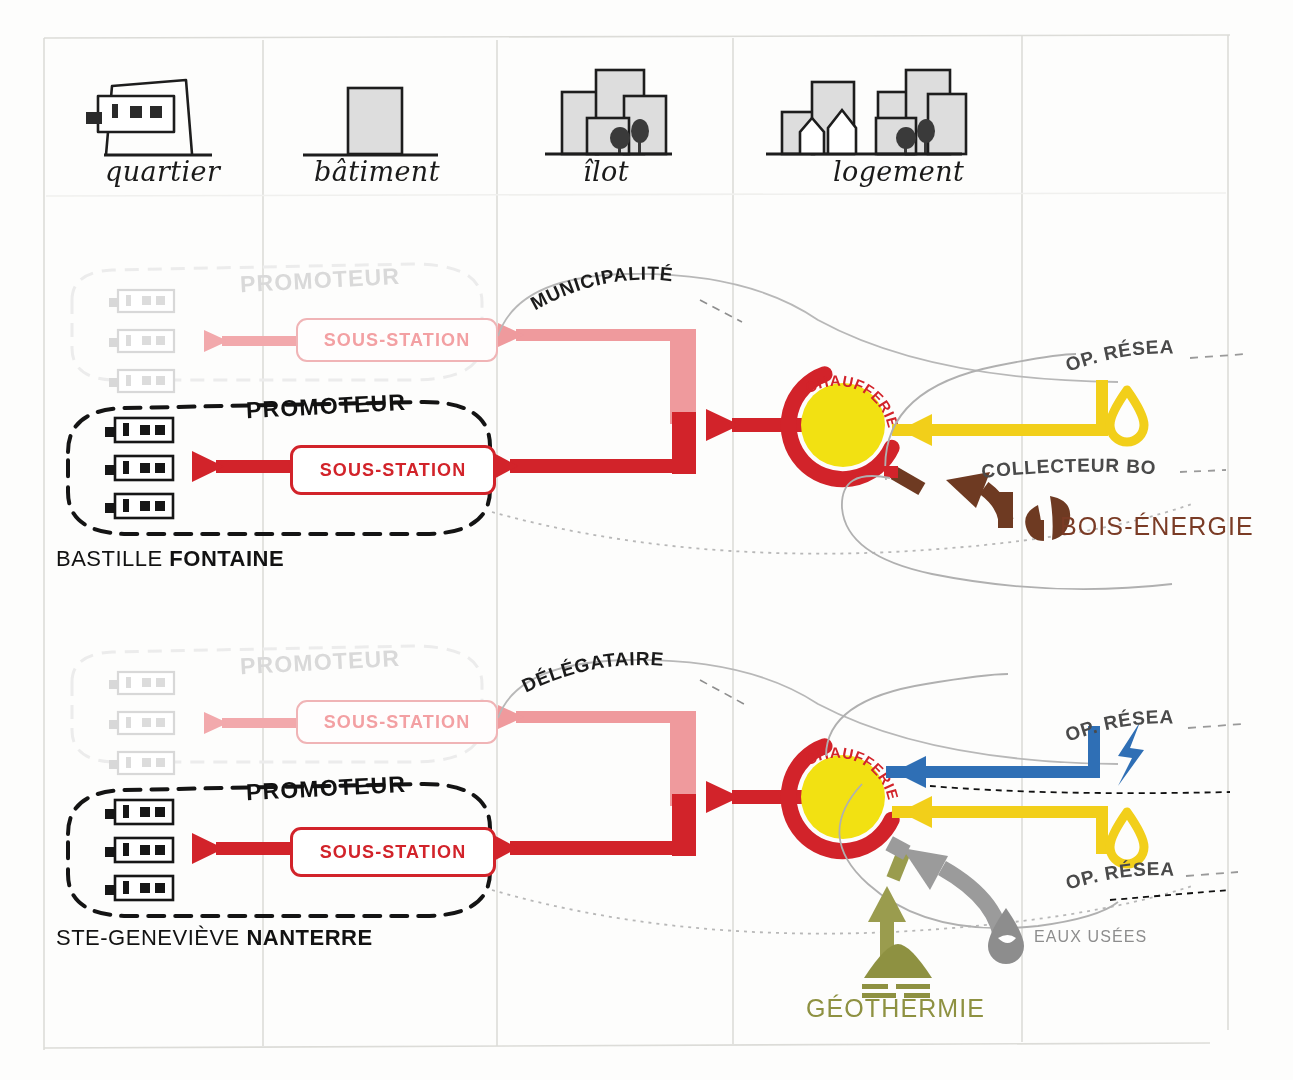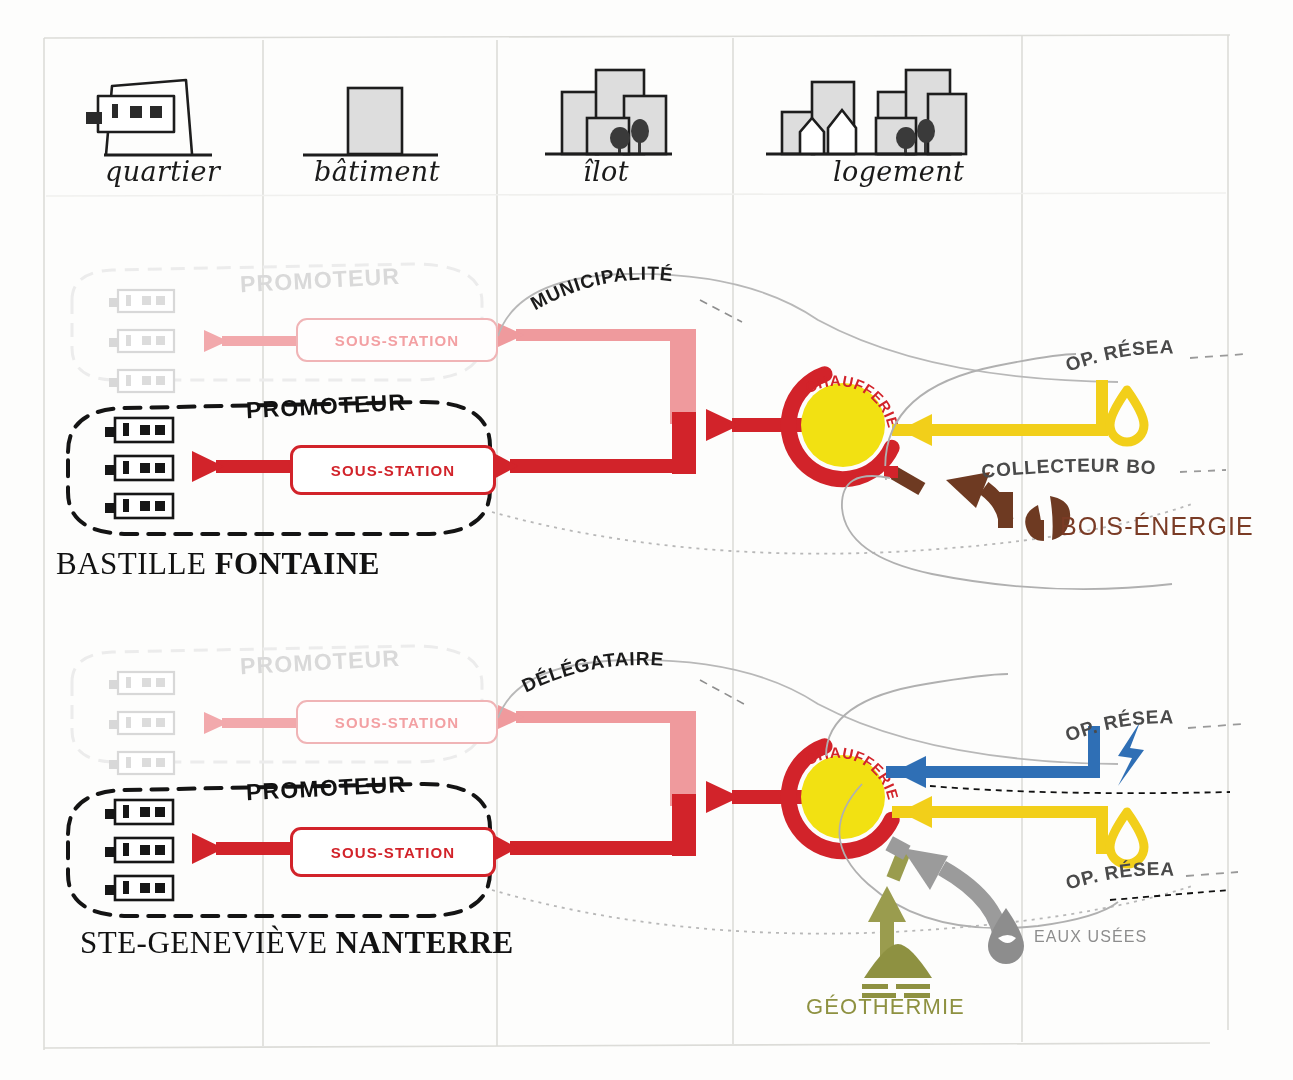--- a/index.html
+++ b/index.html
@@ -12,43 +12,43 @@
   svg.layer{position:absolute;left:0;top:0;width:1293px;height:1080px;overflow:visible;}
   .txt{position:absolute;white-space:nowrap;}
 
   
   .hdr-label{
     font-family:"DejaVu Serif", serif;
     font-style:italic;font-size:27px;color:#1a1a1a;letter-spacing:.4px;
   }
 
   
-  .site-caption{font-size:31px;color:#121212;letter-spacing:.5px;font-family:Liberation Serif, serif;}
+  .site-caption{font-size:22px;color:#121212;letter-spacing:.5px;}
   .site-caption b{font-weight:bold;}
 
   
   .substation{
     position:absolute;display:flex;align-items:center;justify-content:center;
     border:3px solid #d2232a;border-radius:11px;background:#ffffff;
-    color:#d2232a;font-weight:bold;font-size:15px;letter-spacing:1.1px;
+    color:#d2232a;font-weight:bold;font-size:18px;letter-spacing:1.1px;
   }
   .substation.faded{border-color:#f0b4b6;color:#f3a0a3;border-width:2px;background:#fffdfd;}
 
   
   .group-label{font-weight:bold;font-size:23px;letter-spacing:1.2px;color:#111;}
   .group-label.faded{color:#d9d9d9;}
 
   
   .actor-label{font-weight:bold;font-size:19px;letter-spacing:.8px;fill:#1b1b1b;}
   .actor-label.grey{fill:#4a4a4a;}
 
   
   .energy-label{font-weight:normal;letter-spacing:1.1px;}
   .lbl-bois{font-size:25px;color:#7a3b25;}
-  .lbl-geo{font-size:22px;color:#8e9141;}
+  .lbl-geo{font-size:25px;color:#8e9141;}
   .lbl-eaux{font-size:16px;color:#8d8d8d;}
   .chauf-text{font-weight:bold;font-size:15px;fill:#d2232a;letter-spacing:.6px;}
 </style>
 </head>
 <body>
 
 <div id="root">
 
   <svg class="layer">
     <g stroke="#dcdcd8" stroke-width="1.6" fill="none">
@@ -448,20 +448,20 @@
       </g>
     </g>
   </svg>
 
   <div class="substation faded" style="left:296px;top:700px;width:198px;height:40px;">SOUS-STATION</div>
   <div class="substation" style="left:290px;top:827px;width:200px;height:44px;">SOUS-STATION</div>
 
   <div class="txt group-label faded" style="left:240px;top:649px;transform:rotate(-3deg);">PROMOTEUR</div>
   <div class="txt group-label" style="left:246px;top:775px;transform:rotate(-3deg);">PROMOTEUR</div>
 
-  <div class="txt site-caption" style="left:56px;top:925px;margin-left:24px;">
+  <div class="txt site-caption" style="left:56px;top:925px;">
     <span>STE-GENEVIÈVE </span><b>NANTERRE</b>
   </div>
 
   <div class="txt energy-label lbl-geo" style="left:806px;top:994px;">GÉOTHERMIE</div>
   <div class="txt energy-label lbl-eaux" style="left:1034px;top:928px;">EAUX USÉES</div>
 
 </div>
 
 </body></html>

